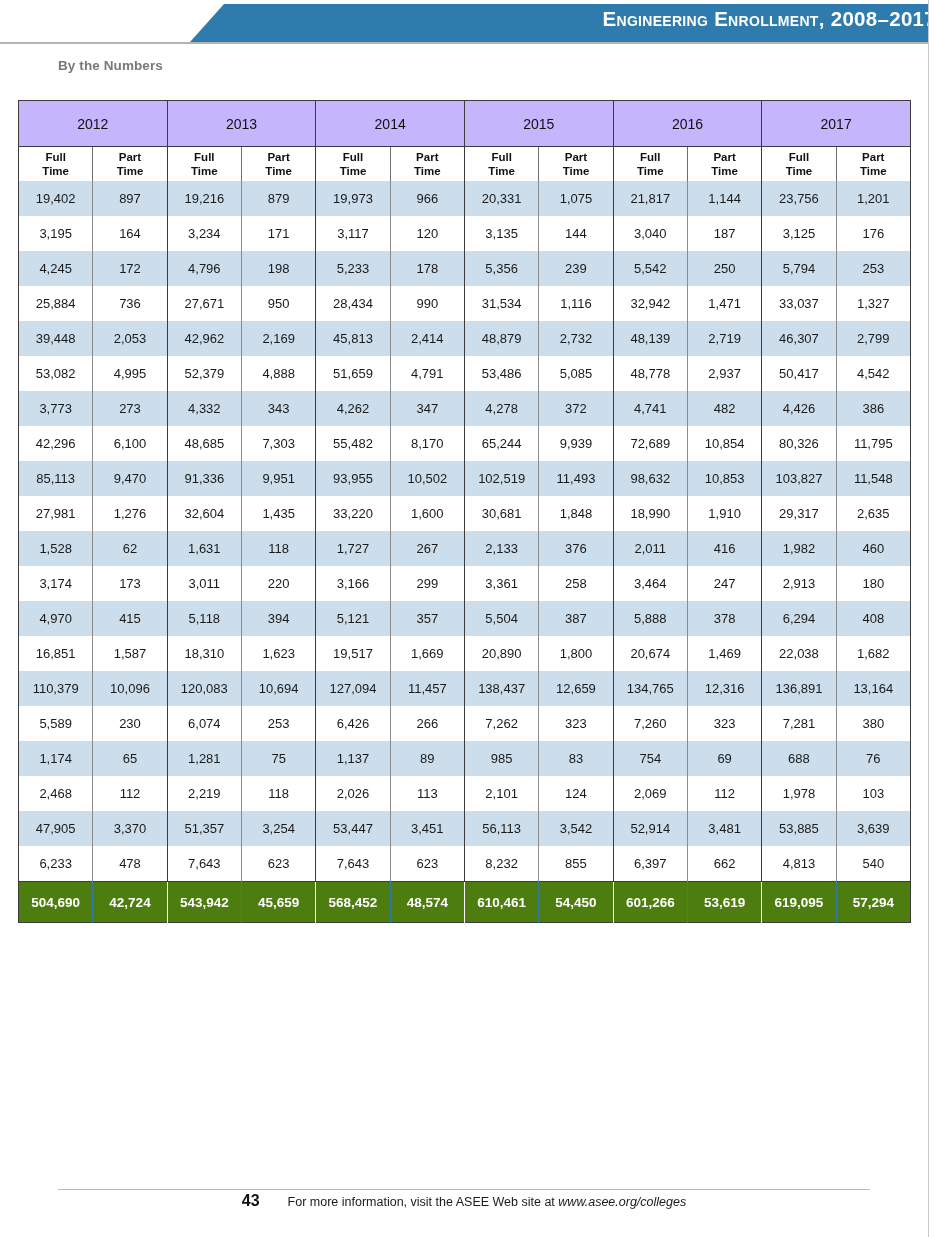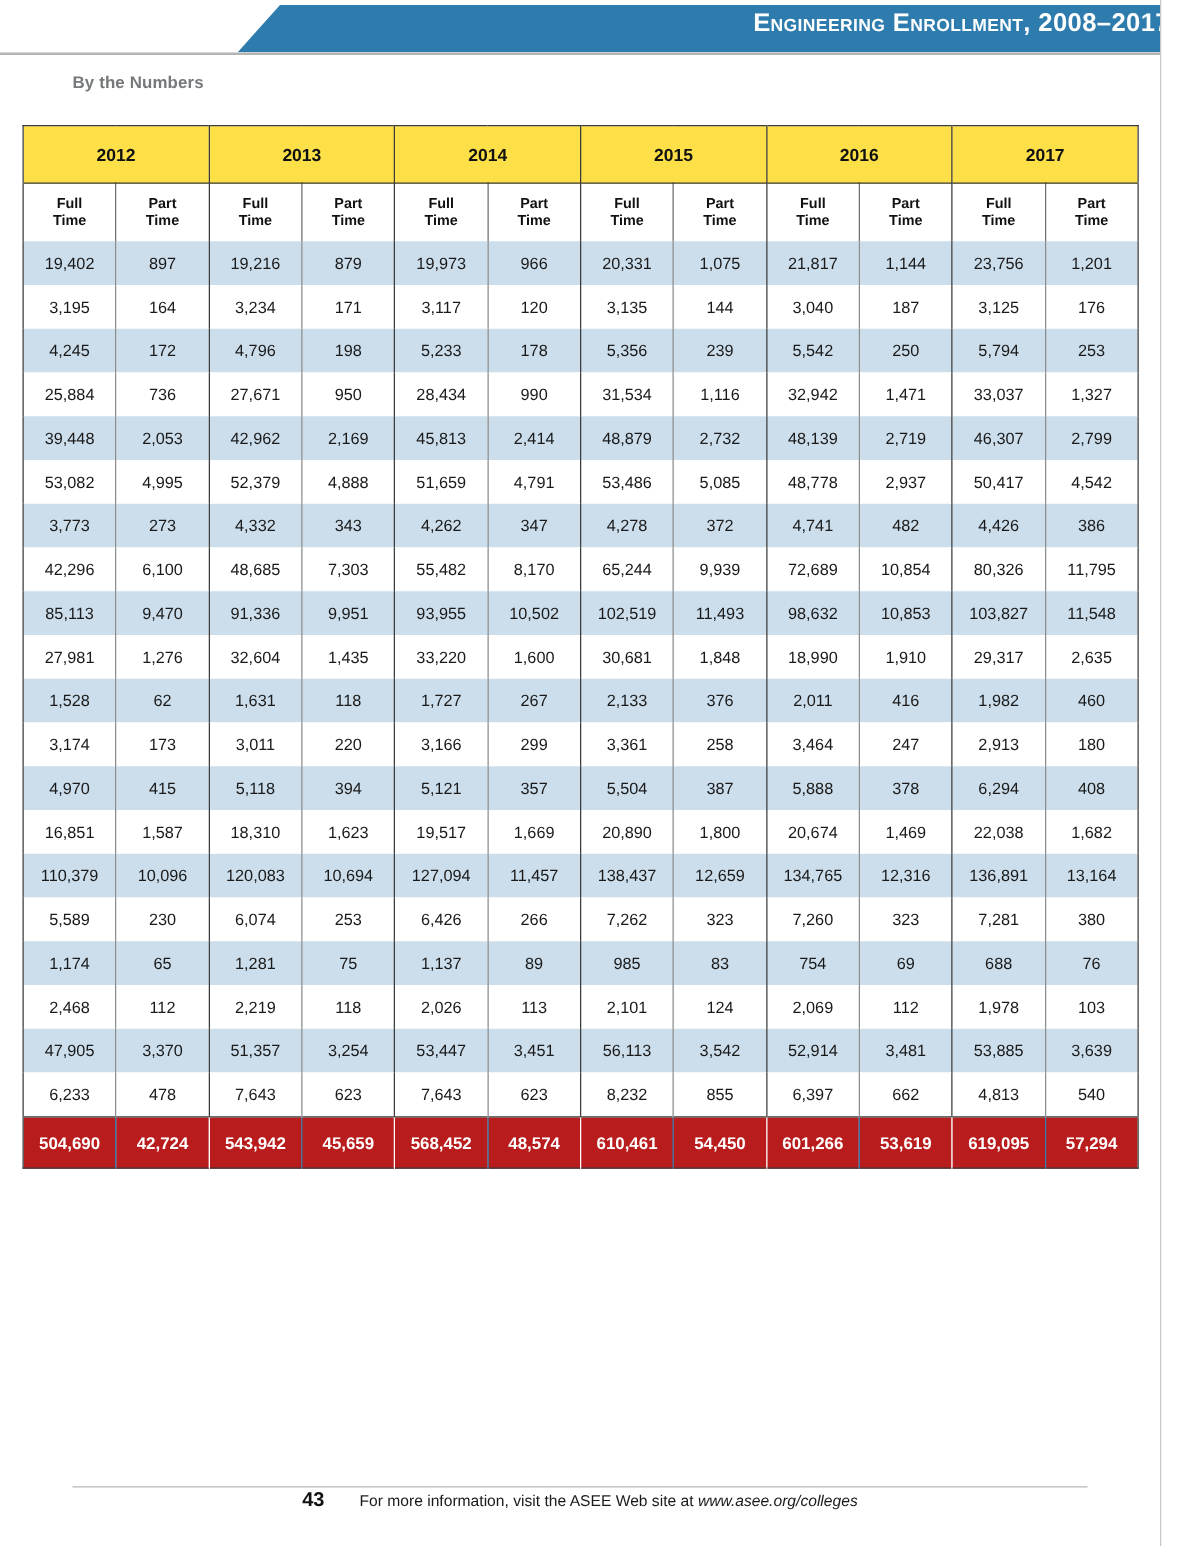--- a/index.html
+++ b/index.html
@@ -87,34 +87,34 @@
     table-layout: fixed;
     width: 892px;
     border: 1.5px solid #3b3b3b;
   }
   table.enroll col { width: 74.33px; }
 
   
   .enroll thead tr.year-row th {
     height: 45px;
     font-size: 14px;
-    font-weight: bold;
+    font-weight: normal;
     color: #111;
     text-align: center;
-    background: #fde047;
+    background: #c4b5fd;
     border-bottom: 1.5px solid #3b3b3b;
     border-right: 1.5px solid #3b3b3b;
     vertical-align: middle;
     padding: 0;
   }
   .enroll thead tr.year-row th:last-child { border-right: none; }
 
   
   .enroll thead tr.sub-row th {
-    height: 46px;
+    height: 34px;
     font-size: 11.5px;
     font-weight: bold;
     color: #111;
     text-align: center;
     background: #ffffff;
     vertical-align: middle;
     padding: 0;
     line-height: 1.25;
     border-right: 1px solid #6f6f6f;
   }
@@ -132,21 +132,21 @@
     background: #ffffff;
     border-right: 1px solid #8c8c8c;
   }
   .enroll tbody td.grp-end { border-right: 1.5px solid #3b3b3b; }
   .enroll tbody td:last-child { border-right: none; text-align: center; }
   .enroll tbody tr.alt td { background: #ccdeec; }
 
   
   .enroll tbody tr.totals td {
     height: 40px;
-    background: #b91c1c;
+    background: #4d7c0f;
     color: #ffffff;
     font-weight: bold;
     font-size: 13.5px;
     border-right: 1px solid #2d7cad;
     border-top: 1.5px solid #3b3b3b;
   }
   .enroll tbody tr.totals td.grp-end { border-right: 1.5px solid #ffffff; }
   .enroll tbody tr.totals td:last-child { border-right: none; }
 
   

